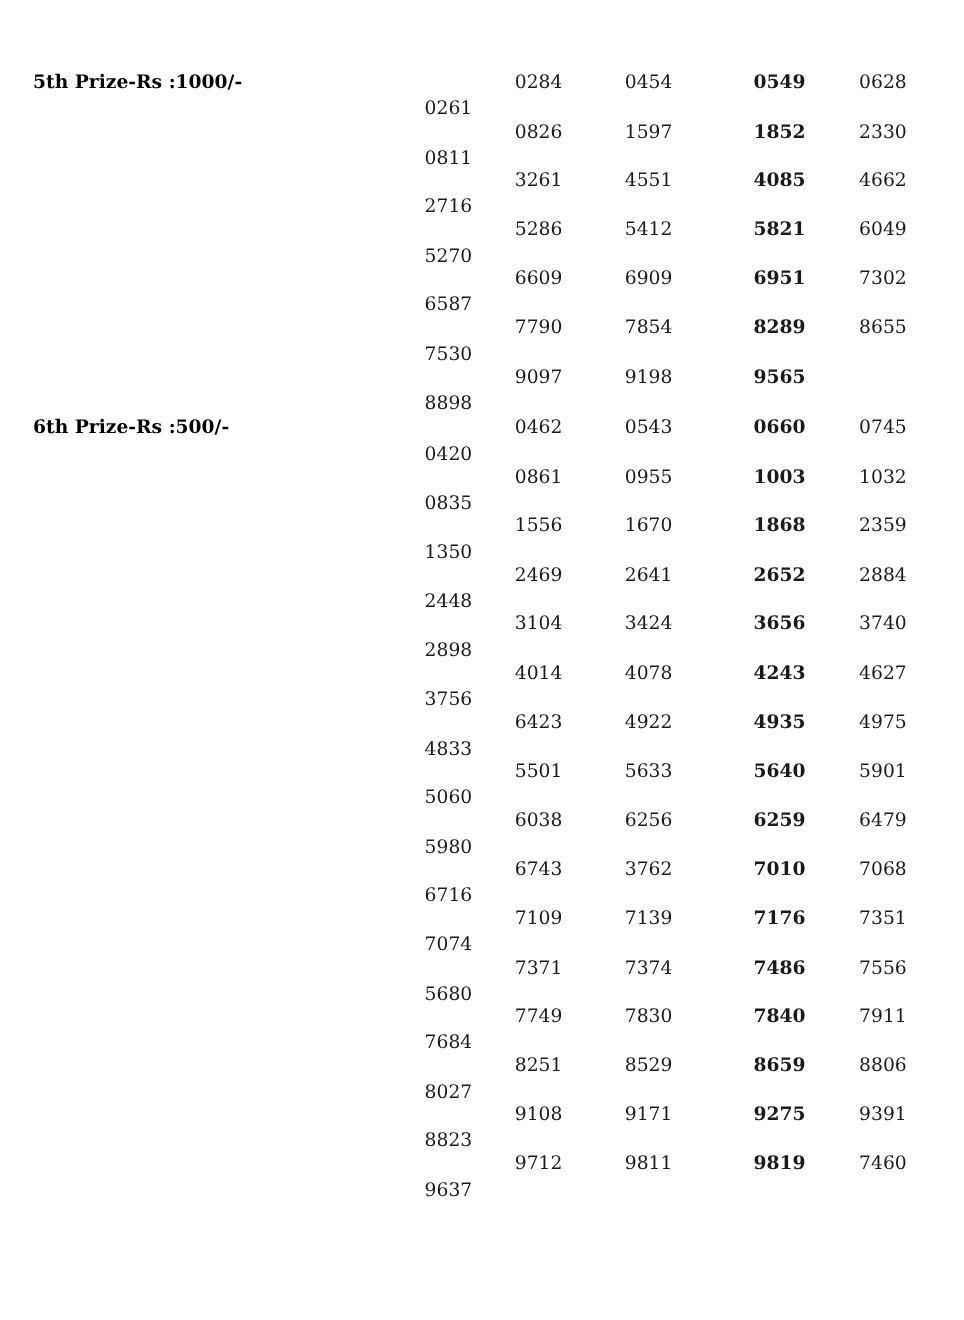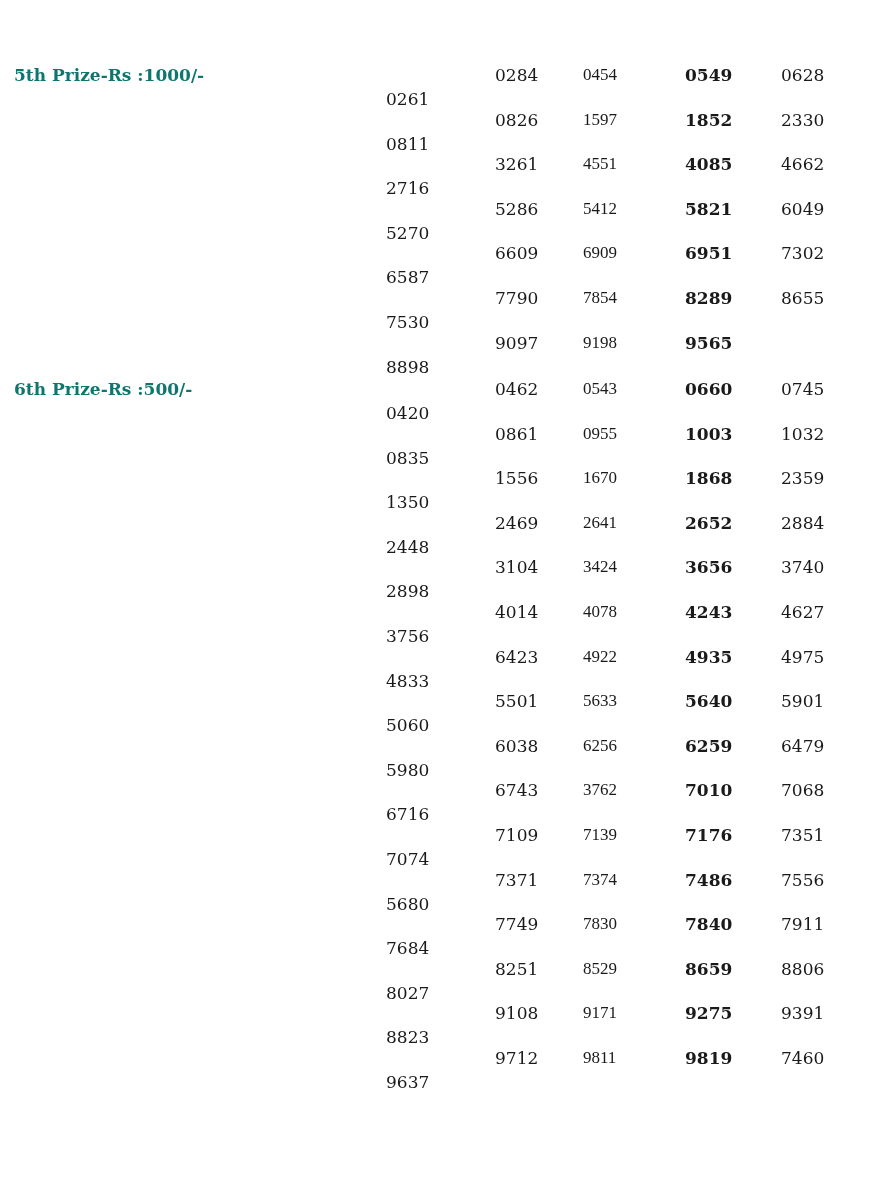--- a/index.html
+++ b/index.html
@@ -15,48 +15,48 @@
       font-family: "DejaVu Serif", "Liberation Serif", serif;
       color: #1a1a1a;
     }
     .prize-section {
       position: absolute;
       left: 0;
       width: 876px;
     }
     .prize-title {
       position: absolute;
-      left: 14px;
+      left: 30px;
       top: 0;
       font-weight: bold;
       font-size: 17px;
       line-height: 20px;
       white-space: nowrap;
-      color: #0f766e;
+      color: #000000;
     }
     .numbers-grid {
       position: absolute;
       left: 386px;
       top: 0;
     }
     .num-row {
       position: relative;
       height: 44.6px;
     }
     .num {
       position: absolute;
       top: 0;
       font-size: 17px;
       line-height: 20px;
       white-space: nowrap;
       color: #1a1a1a;
     }
     .c0 { left: 0px; margin-top: 24px; }
-    .c1 { left: 109px; text-align: right; }
-    .c2 { left: 197px; font-family: Liberation Serif, serif; }
+    .c1 { left: 82px; text-align: right; }
+    .c2 { left: 182px; }
     .c3 { left: 299px; font-weight: bold; }
     .c4 { left: 395px; }
   </style>
 </head>
 <body>
 
 <div class="prize-section" style="top:65px;">
   <div class="prize-title">5th Prize-Rs :1000/-</div>
   <div class="numbers-grid">
     <div class="num-row">

